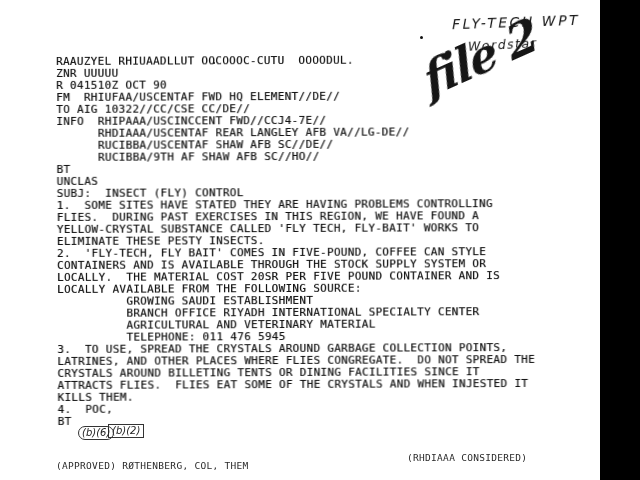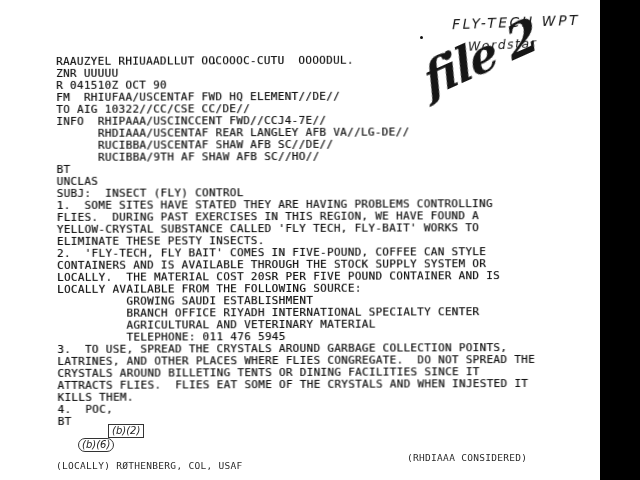--- a/index.html
+++ b/index.html
@@ -48,21 +48,21 @@
   }
   
   .stamp {
     position: absolute;
     font-family: "DejaVu Sans", sans-serif; font-style: italic;
     font-size: 10px; color: #222;
     border: 1px solid #333; padding: 0 3px; line-height: 12px;
     filter: blur(0.2px);
   }
   .stamp-b2 { left: 108px; top: 400px; margin-top: 24px; }
-  .stamp-b6 { left: 78px;  top: 438px; border-radius: 7px; }
+  .stamp-b6 { left: 78px;  top: 426px; border-radius: 7px; }
   
   .minimize {
     position: absolute; left: 407px; top: 452px;
     font-size: 9.5px; letter-spacing: 0.3px; color: #2a2a2a;
     filter: blur(0.25px);
   }
   .approval {
     position: absolute; left: 56px; top: 460px;
     font-size: 9.5px; letter-spacing: 0.3px; color: #2a2a2a;
     filter: blur(0.3px);
@@ -119,19 +119,19 @@
   <div class="hw hw-note2">Wordstar</div>
 
   <div class="hw hw-file">file 2</div>
 
   <span class="stamp stamp-b2">(b)(2)</span>
 
   <span class="stamp stamp-b6">(b)(6)</span>
 
   <div class="minimize">(RHDIAAA CONSIDERED)</div>
 
-  <div class="approval">(LOCALLY)  RØTHENBERG, COL, USAF</div>
+  <div class="approval">(APPROVED)  RØTHENBERG, COL, THEM</div>
 
   <div class="scan-bar"></div>
   <div class="speck speck-1"></div>
   <div class="speck speck-2"></div>
 
 </div>
 
 </body></html>

